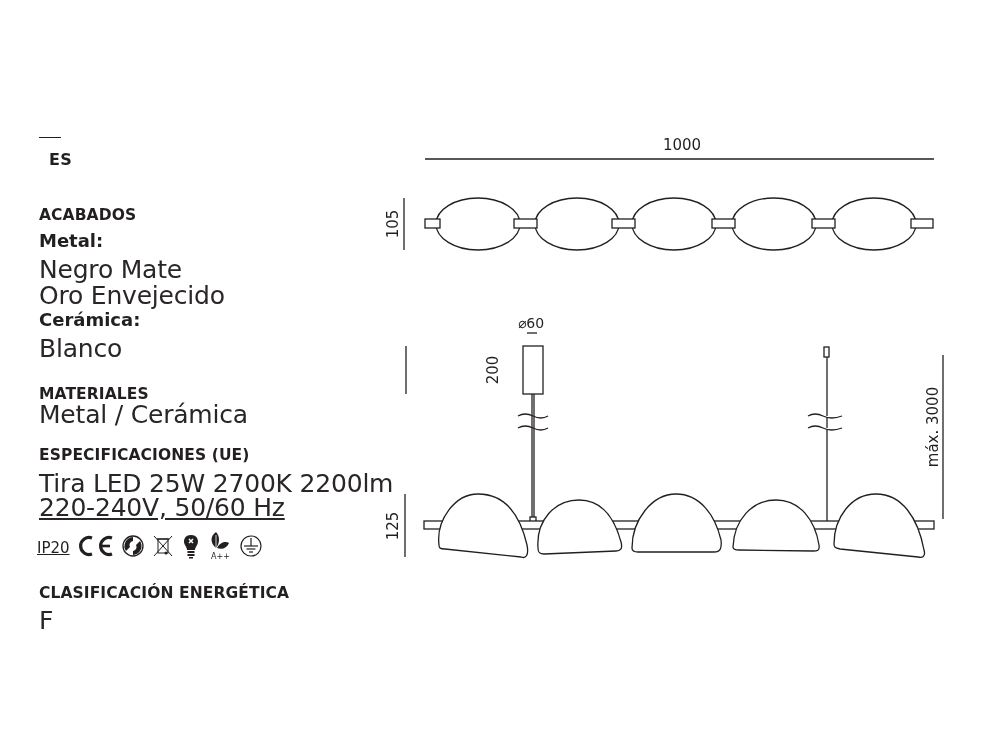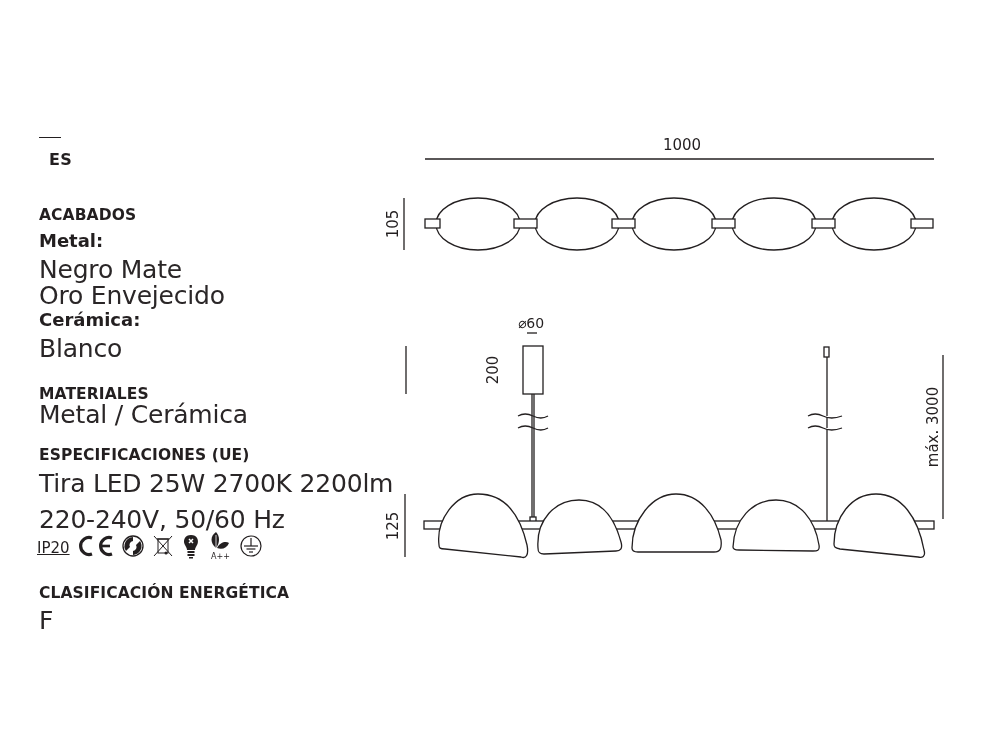--- a/index.html
+++ b/index.html
@@ -25,21 +25,21 @@
 <div class="txt" style="top:255px;">Negro Mate</div>
 <div class="txt" style="top:281px;">Oro Envejecido</div>
 <div class="sub-h" style="top:309px;">Cerámica:</div>
 <div class="txt" style="top:334px;">Blanco</div>
 
 <div class="sec-h" style="top:385px;">MATERIALES</div>
 <div class="txt" style="top:400px;text-align:right;">Metal / Cerámica</div>
 
 <div class="sec-h" style="top:446px;">ESPECIFICACIONES (UE)</div>
 <div class="txt" style="top:469px;">Tira LED 25W 2700K 2200lm</div>
-<div class="txt" style="top:505px;">220-240V, 50/60 Hz</div>
+<div class="txt" style="top:493px;text-decoration:underline;">220-240V, 50/60 Hz</div>
 
 <div class="icons">
   <span class="ip">IP20</span>
   <span class="ic">
     <svg width="38" height="22" viewBox="0 0 38 22">
       <path d="M16 3 A8.5 8.5 0 1 0 16 19" fill="none" stroke="#231f20" stroke-width="3.2"></path>
       <path d="M36 3 A8.5 8.5 0 1 0 36 19" fill="none" stroke="#231f20" stroke-width="3.2"></path>
       <line x1="25" y1="11" x2="34" y2="11" stroke="#231f20" stroke-width="2.6"></line>
     </svg>
   </span>

